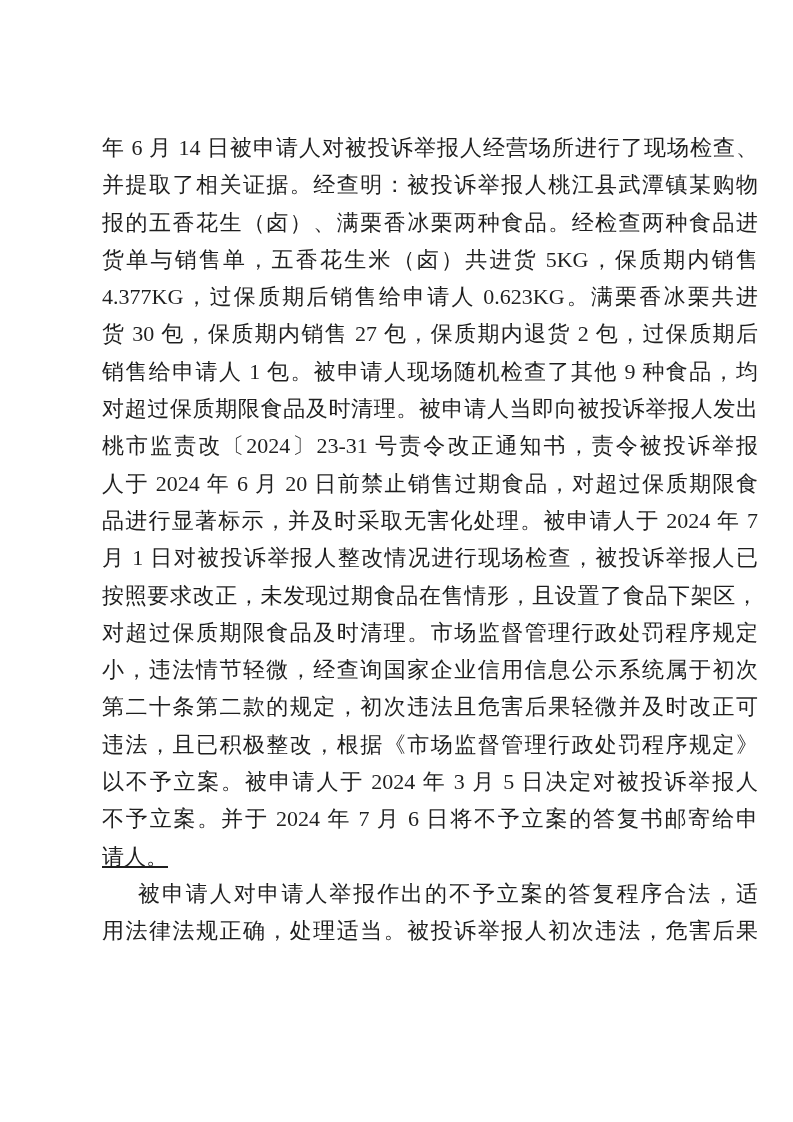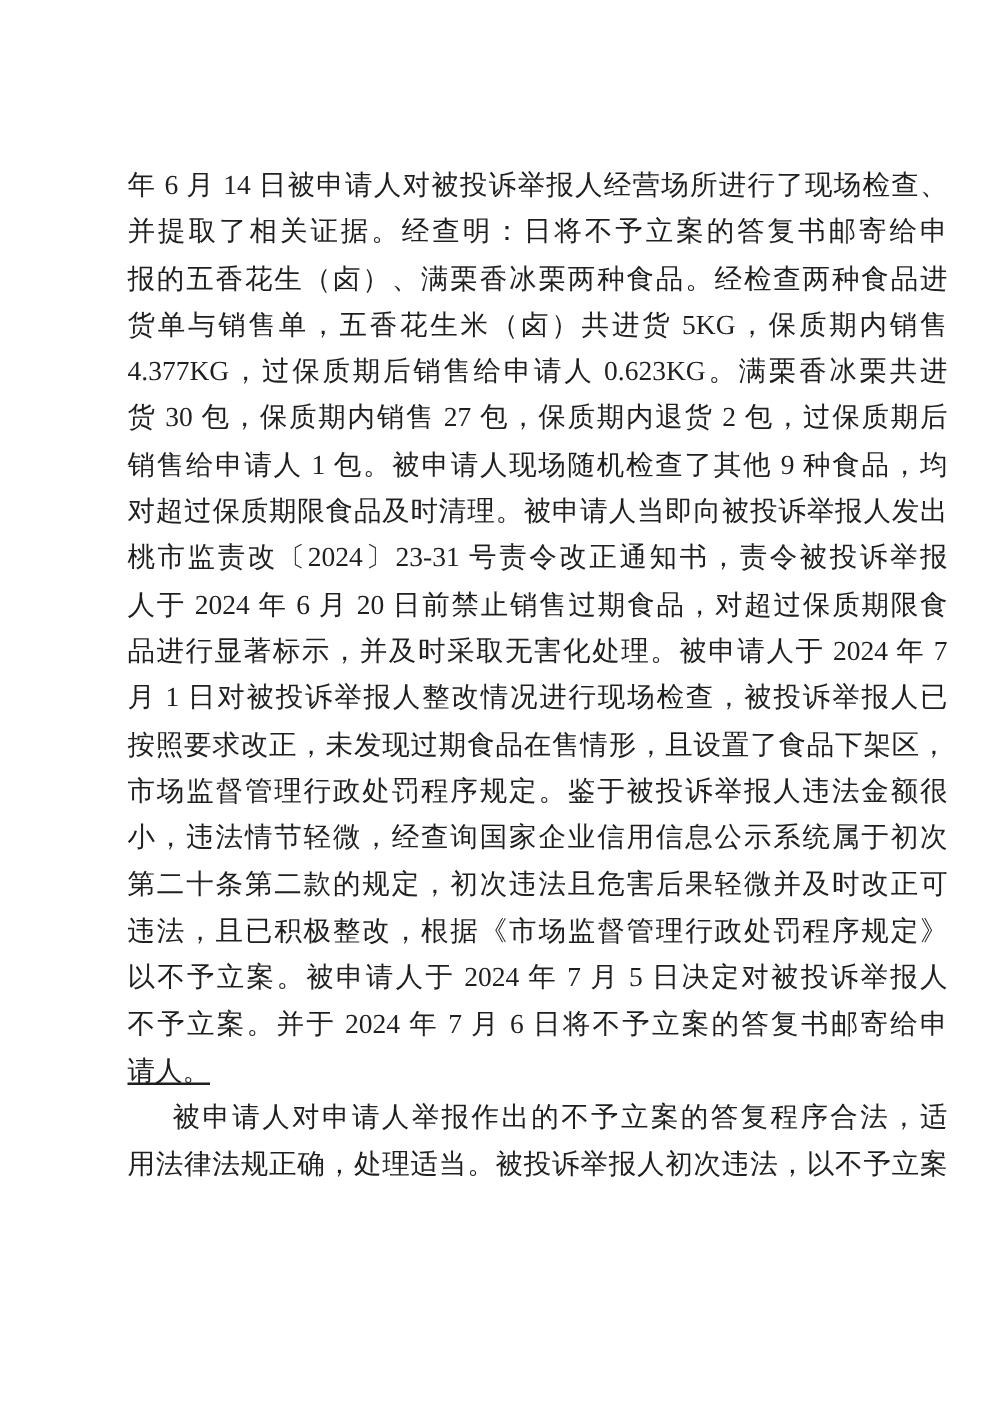--- a/index.html
+++ b/index.html
@@ -46,37 +46,37 @@
     line-height: 24px;
     color: #1f1f1f;
   }
 </style>
 </head>
 <body>
 
 <main class="page">
   <div class="text-block">
     <div class="line">年 6 月 14 日被申请人对被投诉举报人经营场所进行了现场检查、</div>
-    <div class="line">并提取了相关证据。经查明：日将不予立案的答复书邮寄给申</div>
+    <div class="line">并提取了相关证据。经查明：被投诉举报人桃江县武潭镇某购物</div>
     <div class="line">报的五香花生（卤）、满栗香冰栗两种食品。经检查两种食品进</div>
     <div class="line">货单与销售单，五香花生米（卤）共进货 5KG，保质期内销售</div>
     <div class="line">4.377KG，过保质期后销售给申请人 0.623KG。满栗香冰栗共进</div>
     <div class="line">货 30 包，保质期内销售 27 包，保质期内退货 2 包，过保质期后</div>
     <div class="line">销售给申请人 1 包。被申请人现场随机检查了其他 9 种食品，均</div>
     <div class="line">对超过保质期限食品及时清理。被申请人当即向被投诉举报人发出</div>
     <div class="line">桃市监责改〔2024〕23-31 号责令改正通知书，责令被投诉举报</div>
     <div class="line">人于 2024 年 6 月 20 日前禁止销售过期食品，对超过保质期限食</div>
     <div class="line">品进行显著标示，并及时采取无害化处理。被申请人于 2024 年 7</div>
     <div class="line">月 1 日对被投诉举报人整改情况进行现场检查，被投诉举报人已</div>
     <div class="line">按照要求改正，未发现过期食品在售情形，且设置了食品下架区，</div>
-    <div class="line">市场监督管理行政处罚程序规定。鉴于被投诉举报人违法金额很</div>
+    <div class="line">对超过保质期限食品及时清理。市场监督管理行政处罚程序规定</div>
     <div class="line">小，违法情节轻微，经查询国家企业信用信息公示系统属于初次</div>
     <div class="line">第二十条第二款的规定，初次违法且危害后果轻微并及时改正可</div>
     <div class="line">违法，且已积极整改，根据《市场监督管理行政处罚程序规定》</div>
-    <div class="line">以不予立案。被申请人于 2024 年 7 月 5 日决定对被投诉举报人</div>
+    <div class="line">以不予立案。被申请人于 2024 年 3 月 5 日决定对被投诉举报人</div>
     <div class="line">不予立案。并于 2024 年 7 月 6 日将不予立案的答复书邮寄给申</div>
     <div class="line para-end">请人。</div>
     <div class="line indent">被申请人对申请人举报作出的不予立案的答复程序合法，适</div>
-    <div class="line">用法律法规正确，处理适当。被投诉举报人初次违法，以不予立案</div>
+    <div class="line">用法律法规正确，处理适当。被投诉举报人初次违法，危害后果</div>
   </div>
 
   <div class="page-num">— 3 —</div>
 </main>
 
 </body></html>

